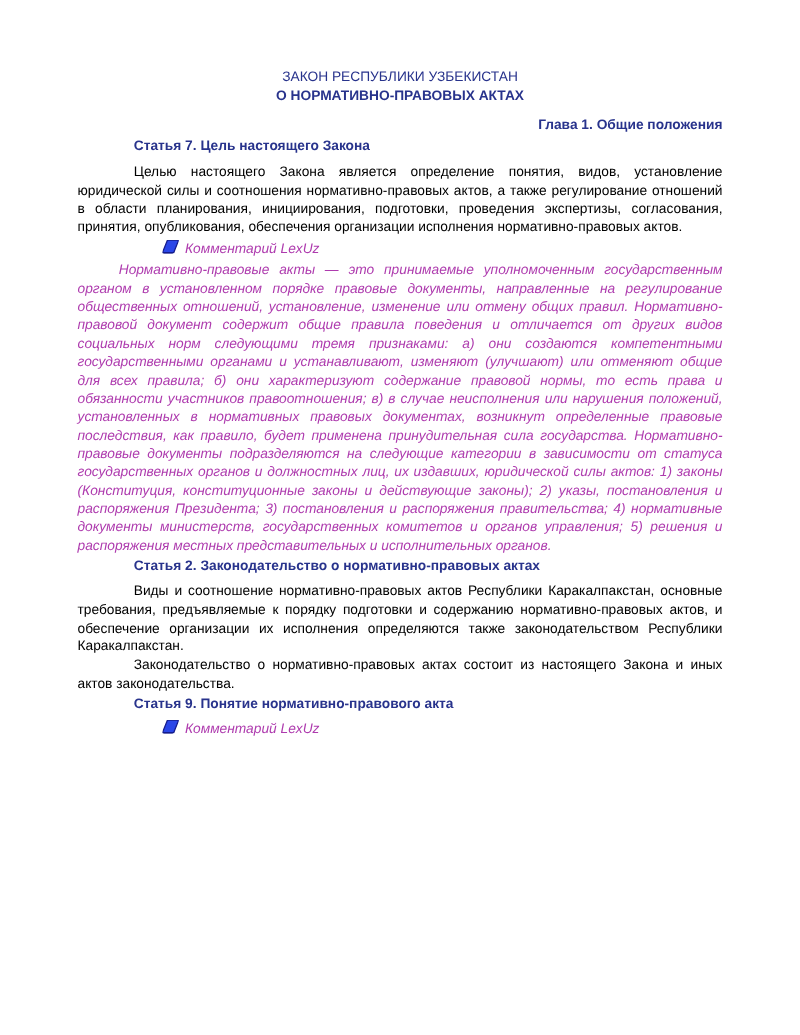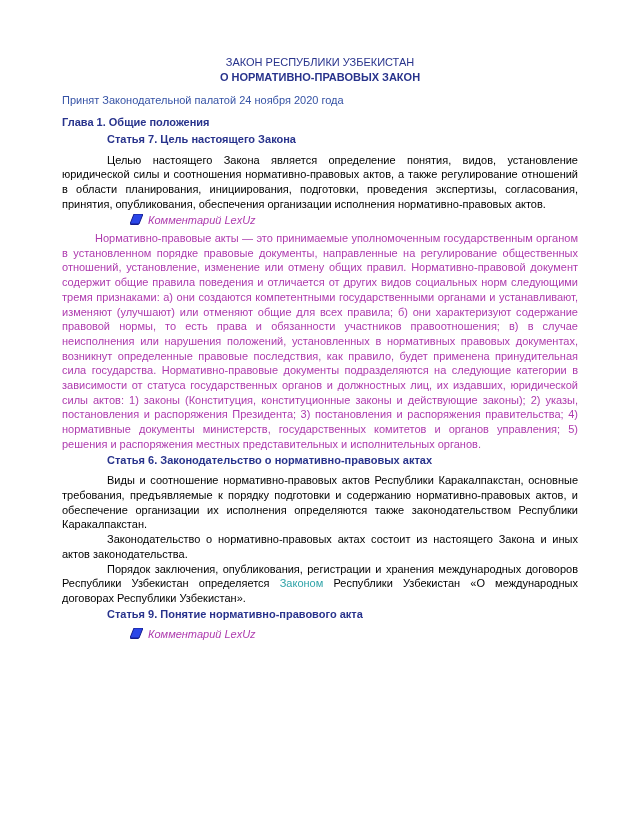--- a/index.html
+++ b/index.html
@@ -33,21 +33,21 @@
     color:var(--heading);
     margin-bottom:9px;
   }
   .law-title-line1{font-weight:normal;}
   .law-title-line2{font-weight:bold;}
   .adopted-block{
     color:var(--dates);
     margin-bottom:7px;
   }
   .chapter-heading{
-    text-align:left;
+    text-align:right;
     font-weight:bold;
     color:var(--heading);
     margin:0 0 2px 0;
   }
   .article-heading{
     font-weight:bold;
     color:var(--heading);
     text-indent:45px;
     margin:1px 0 6px 0;
   }
@@ -68,63 +68,62 @@
   }
   .lexuz-icon{
     display:inline-block;
     vertical-align:-1px;
     margin-right:5px;
     cursor:pointer;
   }
   p.comment-para{
     margin:0 0 1px 0;
     color:var(--comment);
+    font-style:italic;
     text-align:justify;
     text-indent:33px;
   }
   a.doc-link{
     color:var(--link);
     text-decoration:none;
     cursor:pointer;
   }
 </style>
 </head>
 <body>
 
 <div class="page">
 
   <div class="law-title-block">
     <div class="law-title-line1">ЗАКОН РЕСПУБЛИКИ УЗБЕКИСТАН</div>
-    <div class="law-title-line2">О НОРМАТИВНО-ПРАВОВЫХ ЗАКОН</div>
+    <div class="law-title-line2">О НОРМАТИВНО-ПРАВОВЫХ АКТАХ</div>
   </div>
 
   <div class="adopted-block">
-    <div>Принят Законодательной палатой 24 ноября 2020 года</div>
   </div>
 
   <div class="chapter-heading">Глава 1. Общие положения</div>
 
   <div class="article-heading">Статья 7. Цель настоящего Закона</div>
 
   <p class="body-para">Целью настоящего Закона является определение понятия, видов, установление юридической силы и соотношения нормативно-правовых актов, а также регулирование отношений в области планирования, инициирования, подготовки, проведения экспертизы, согласования, принятия, опубликования, обеспечения организации исполнения нормативно-правовых актов.</p>
 
   <div class="comment-row">
     <span class="lexuz-icon"><svg width="13" height="11" viewBox="0 0 13 11" aria-hidden="true">
           <polygon points="4,0 13,0 9,10 0,10" fill="#2A46E8" stroke="#151C8C" stroke-width="1"></polygon>
           <polygon points="0,10 9,10 8,11 1,11" fill="#151C8C"></polygon>
         </svg></span><span class="comment-label">Комментарий LexUz</span>
   </div>
 
   <p class="comment-para">Нормативно-правовые акты — это принимаемые уполномоченным государственным органом в установленном порядке правовые документы, направленные на регулирование общественных отношений, установление, изменение или отмену общих правил. Нормативно-правовой документ содержит общие правила поведения и отличается от других видов социальных норм следующими тремя признаками: а) они создаются компетентными государственными органами и устанавливают, изменяют (улучшают) или отменяют общие для всех правила; б) они характеризуют содержание правовой нормы, то есть права и обязанности участников правоотношения; в) в случае неисполнения или нарушения положений, установленных в нормативных правовых документах, возникнут определенные правовые последствия, как правило, будет применена принудительная сила государства. Нормативно-правовые документы подразделяются на следующие категории в зависимости от статуса государственных органов и должностных лиц, их издавших, юридической силы актов: 1) законы (Конституция, конституционные законы и действующие законы); 2) указы, постановления и распоряжения Президента; 3) постановления и распоряжения правительства; 4) нормативные документы министерств, государственных комитетов и органов управления; 5) решения и распоряжения местных представительных и исполнительных органов.</p>
 
-  <div class="article-heading">Статья 6. Законодательство о нормативно-правовых актах</div>
+  <div class="article-heading">Статья 2. Законодательство о нормативно-правовых актах</div>
 
   <p class="body-para">Виды и соотношение нормативно-правовых актов Республики Каракалпакстан, основные требования, предъявляемые к порядку подготовки и содержанию нормативно-правовых актов, и обеспечение организации их исполнения определяются также законодательством Республики Каракалпакстан.</p>
   <p class="body-para">Законодательство о нормативно-правовых актах состоит из настоящего Закона и иных актов законодательства.</p>
-  <p class="body-para"><span>Порядок заключения, опубликования, регистрации и хранения международных договоров Республики Узбекистан определяется </span><a class="doc-link">Законом</a><span> Республики Узбекистан «О международных договорах Республики Узбекистан».</span></p>
 
   <div class="article-heading">Статья 9. Понятие нормативно-правового акта</div>
 
 
   <div class="comment-row">
     <span class="lexuz-icon"><svg width="13" height="11" viewBox="0 0 13 11" aria-hidden="true">
           <polygon points="4,0 13,0 9,10 0,10" fill="#2A46E8" stroke="#151C8C" stroke-width="1"></polygon>
           <polygon points="0,10 9,10 8,11 1,11" fill="#151C8C"></polygon>
         </svg></span><span class="comment-label">Комментарий LexUz</span>
   </div>

